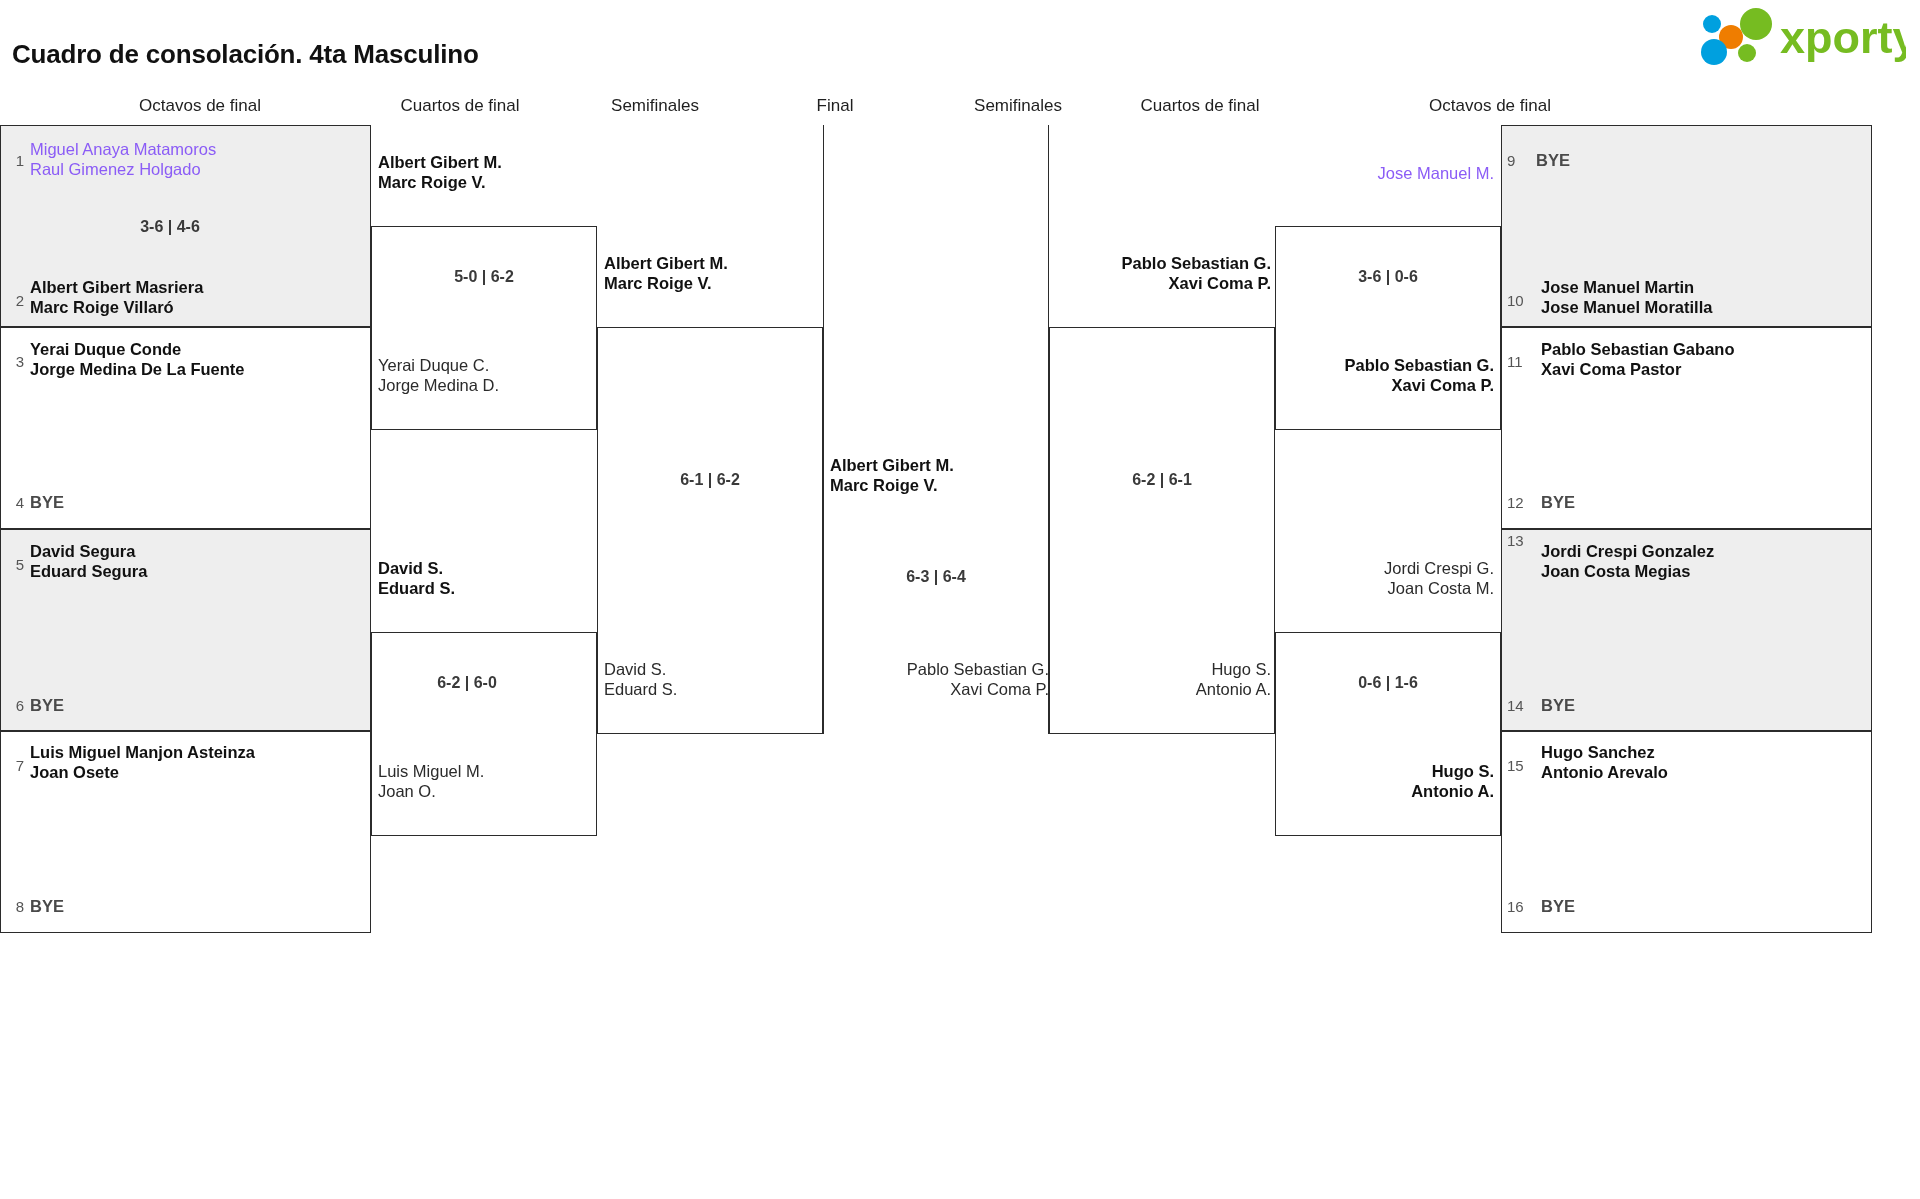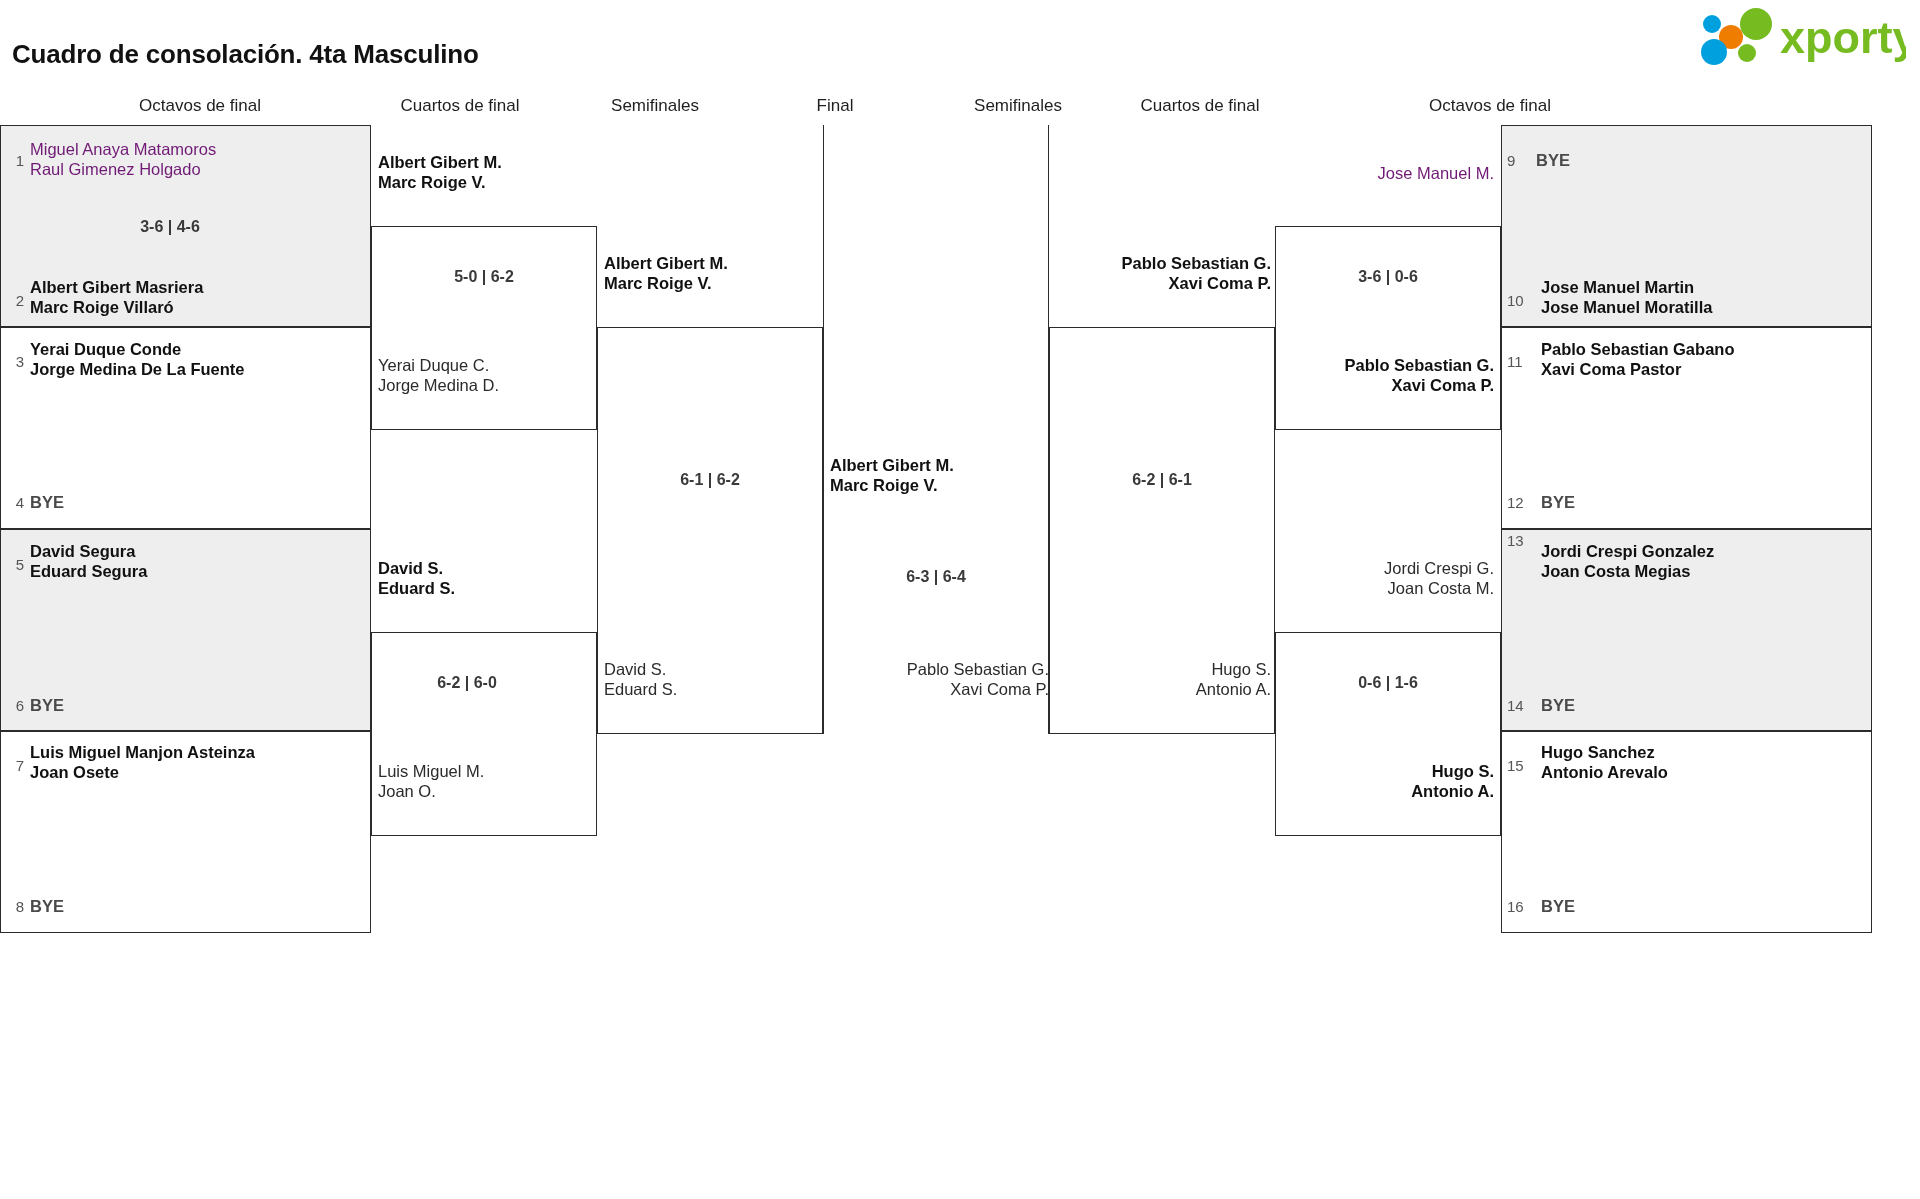--- a/index.html
+++ b/index.html
@@ -33,21 +33,21 @@
   .box { position: absolute; border: 1.6px solid #2b2b2b; background: #ffffff; }
   .box.shaded { background: #eeeeee; }
 
   
   .slot {
     position: absolute;
     font-size: 16.5px; line-height: 1.22;
     color: #2b2b2b; white-space: pre-line;
   }
   .slot.win { font-weight: 700; color: #111111; }
-  .slot.lose { font-weight: 400; color: #701a75; }
+  .slot.lose { font-weight: 400; color: #8b5cf6; }
   .slot.plain { font-weight: 400; color: #2b2b2b; }
   .slot.right { text-align: right; }
 
   .seed {
     position: absolute;
     font-size: 15px; font-weight: 400; color: #555555;
     width: 22px; text-align: right;
   }
   .seed.rt { text-align: left; }
 

